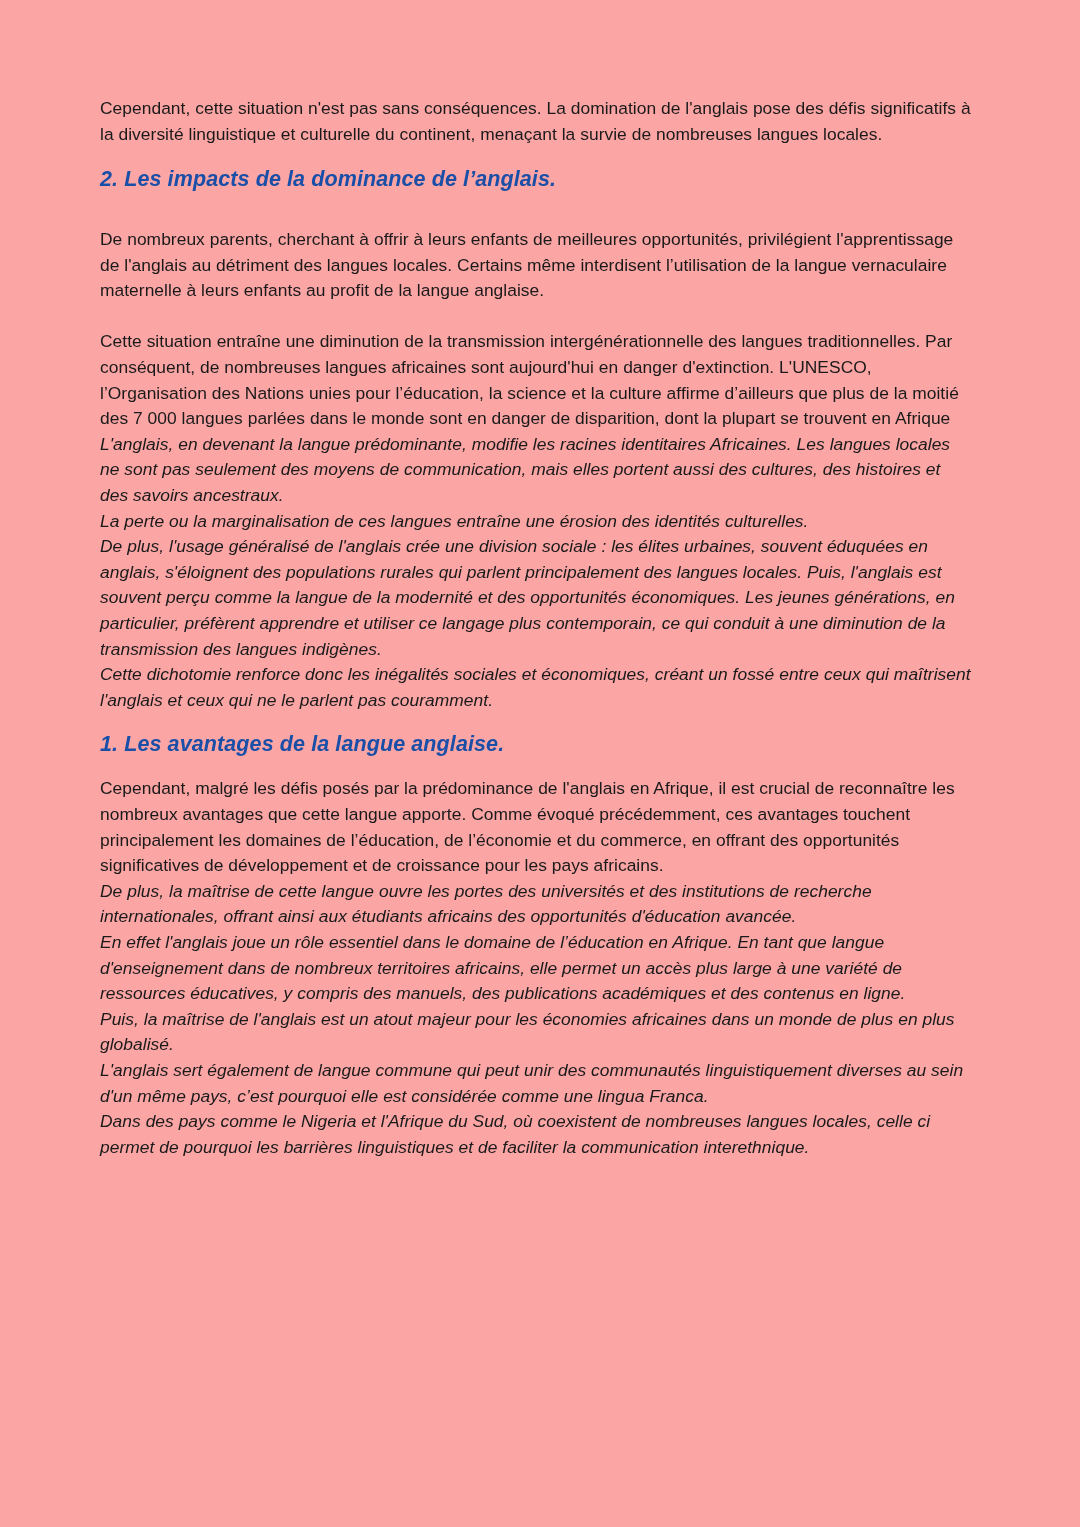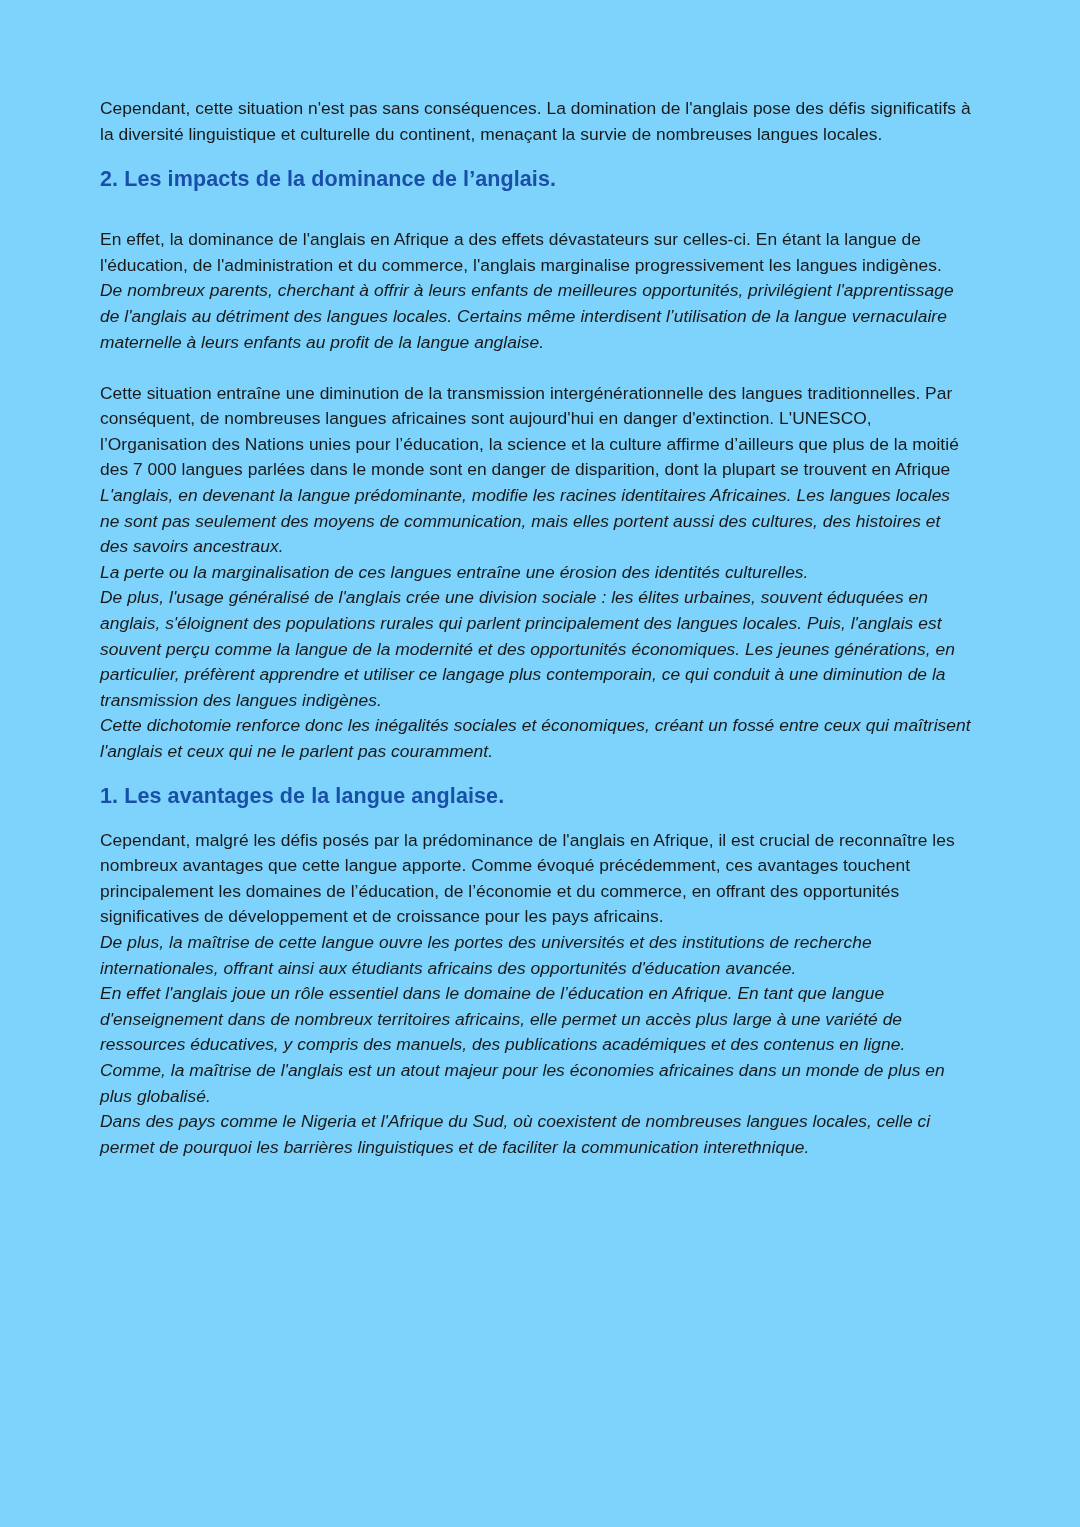--- a/index.html
+++ b/index.html
@@ -9,21 +9,21 @@
     background: #ffffff;
   }
   body {
     font-family: "Liberation Sans", sans-serif;
     color: #000000;
   }
   .page {
     position: relative;
     width: 1080px;
     height: 1527px;
-    background: #7dd3fc;
+    background: #fca5a5;
     box-sizing: border-box;
     overflow: hidden;
   }
   .content {
     position: absolute;
     left: 100px;
     top: 96px;
     width: 872px;
   }
   .para {
@@ -38,20 +38,21 @@
     margin-top: 0;
     font-style: italic;
   }
   .gap-after-para {
     height: 25.5px;
   }
   .heading {
     font-size: 21.5px;
     line-height: 28px;
     font-weight: bold;
+    font-style: italic;
     color: #1a4fa8;
     margin: 0;
     letter-spacing: 0.1px;
   }
   .spacer-h2-before { height: 18px; }
   .spacer-h2-after  { height: 34px; }
   .spacer-h3-before { height: 17px; }
   .spacer-h3-after  { height: 18px; }
 </style>
 </head>
@@ -59,35 +60,35 @@
 
 <div class="page">
   <div class="content">
 
     <p class="para">Cependant, cette situation n'est pas sans conséquences. La domination de l'anglais pose des défis significatifs à la diversité linguistique et culturelle du continent, menaçant la survie de nombreuses langues locales.</p>
 
     <div class="spacer-h2-before"></div>
     <h2 class="heading">2. Les impacts de la dominance de l’anglais.</h2>
     <div class="spacer-h2-after"></div>
 
-    <p class="para">En effet, la dominance de l'anglais en Afrique a des effets dévastateurs sur celles-ci. En étant la langue de l'éducation, de l'administration et du commerce, l'anglais marginalise progressivement les langues indigènes.</p>
     <p class="para">De nombreux parents, cherchant à offrir à leurs enfants de meilleures opportunités, privilégient l'apprentissage de l'anglais au détriment des langues locales. Certains même interdisent l’utilisation de la langue vernaculaire maternelle à leurs enfants au profit de la langue anglaise.</p>
 
     <div class="gap-after-para"></div>
 
     <p class="para">Cette situation entraîne une diminution de la transmission intergénérationnelle des langues traditionnelles. Par conséquent, de nombreuses langues africaines sont aujourd'hui en danger d'extinction. L'UNESCO, l’Organisation des Nations unies pour l’éducation, la science et la culture affirme d’ailleurs que plus de la moitié des 7 000 langues parlées dans le monde sont en danger de disparition, dont la plupart se trouvent en Afrique</p>
     <p class="para">L'anglais, en devenant la langue prédominante, modifie les racines identitaires Africaines. Les langues locales ne sont pas seulement des moyens de communication, mais elles portent aussi des cultures, des histoires et des savoirs ancestraux.</p>
     <p class="para">La perte ou la marginalisation de ces langues entraîne une érosion des identités culturelles.</p>
     <p class="para">De plus, l'usage généralisé de l'anglais crée une division sociale : les élites urbaines, souvent éduquées en anglais, s'éloignent des populations rurales qui parlent principalement des langues locales. Puis, l'anglais est souvent perçu comme la langue de la modernité et des opportunités économiques. Les jeunes générations, en particulier, préfèrent apprendre et utiliser ce langage plus contemporain, ce qui conduit à une diminution de la transmission des langues indigènes.</p>
     <p class="para">Cette dichotomie renforce donc les inégalités sociales et économiques, créant un fossé entre ceux qui maîtrisent l'anglais et ceux qui ne le parlent pas couramment.</p>
 
     <div class="spacer-h3-before"></div>
     <h2 class="heading">1. Les avantages de la langue anglaise.</h2>
     <div class="spacer-h3-after"></div>
 
     <p class="para">Cependant, malgré les défis posés par la prédominance de l'anglais en Afrique, il est crucial de reconnaître les nombreux avantages que cette langue apporte. Comme évoqué précédemment, ces avantages touchent principalement les domaines de l’éducation, de l’économie et du commerce, en offrant des opportunités significatives de développement et de croissance pour les pays africains.</p>
     <p class="para">De plus, la maîtrise de cette langue ouvre les portes des universités et des institutions de recherche internationales, offrant ainsi aux étudiants africains des opportunités d'éducation avancée.</p>
     <p class="para">En effet l'anglais joue un rôle essentiel dans le domaine de l’éducation en Afrique. En tant que langue d'enseignement dans de nombreux territoires africains, elle permet un accès plus large à une variété de ressources éducatives, y compris des manuels, des publications académiques et des contenus en ligne.</p>
-    <p class="para">Comme, la maîtrise de l'anglais est un atout majeur pour les économies africaines dans un monde de plus en plus globalisé.</p>
+    <p class="para">Puis, la maîtrise de l'anglais est un atout majeur pour les économies africaines dans un monde de plus en plus globalisé.</p>
+    <p class="para">L'anglais sert également de langue commune qui peut unir des communautés linguistiquement diverses au sein d'un même pays, c’est pourquoi elle est considérée comme une lingua Franca.</p>
     <p class="para">Dans des pays comme le Nigeria et l'Afrique du Sud, où coexistent de nombreuses langues locales, celle ci permet de pourquoi les barrières linguistiques et de faciliter la communication interethnique.</p>
 
   </div>
 </div>
 
 </body></html>

